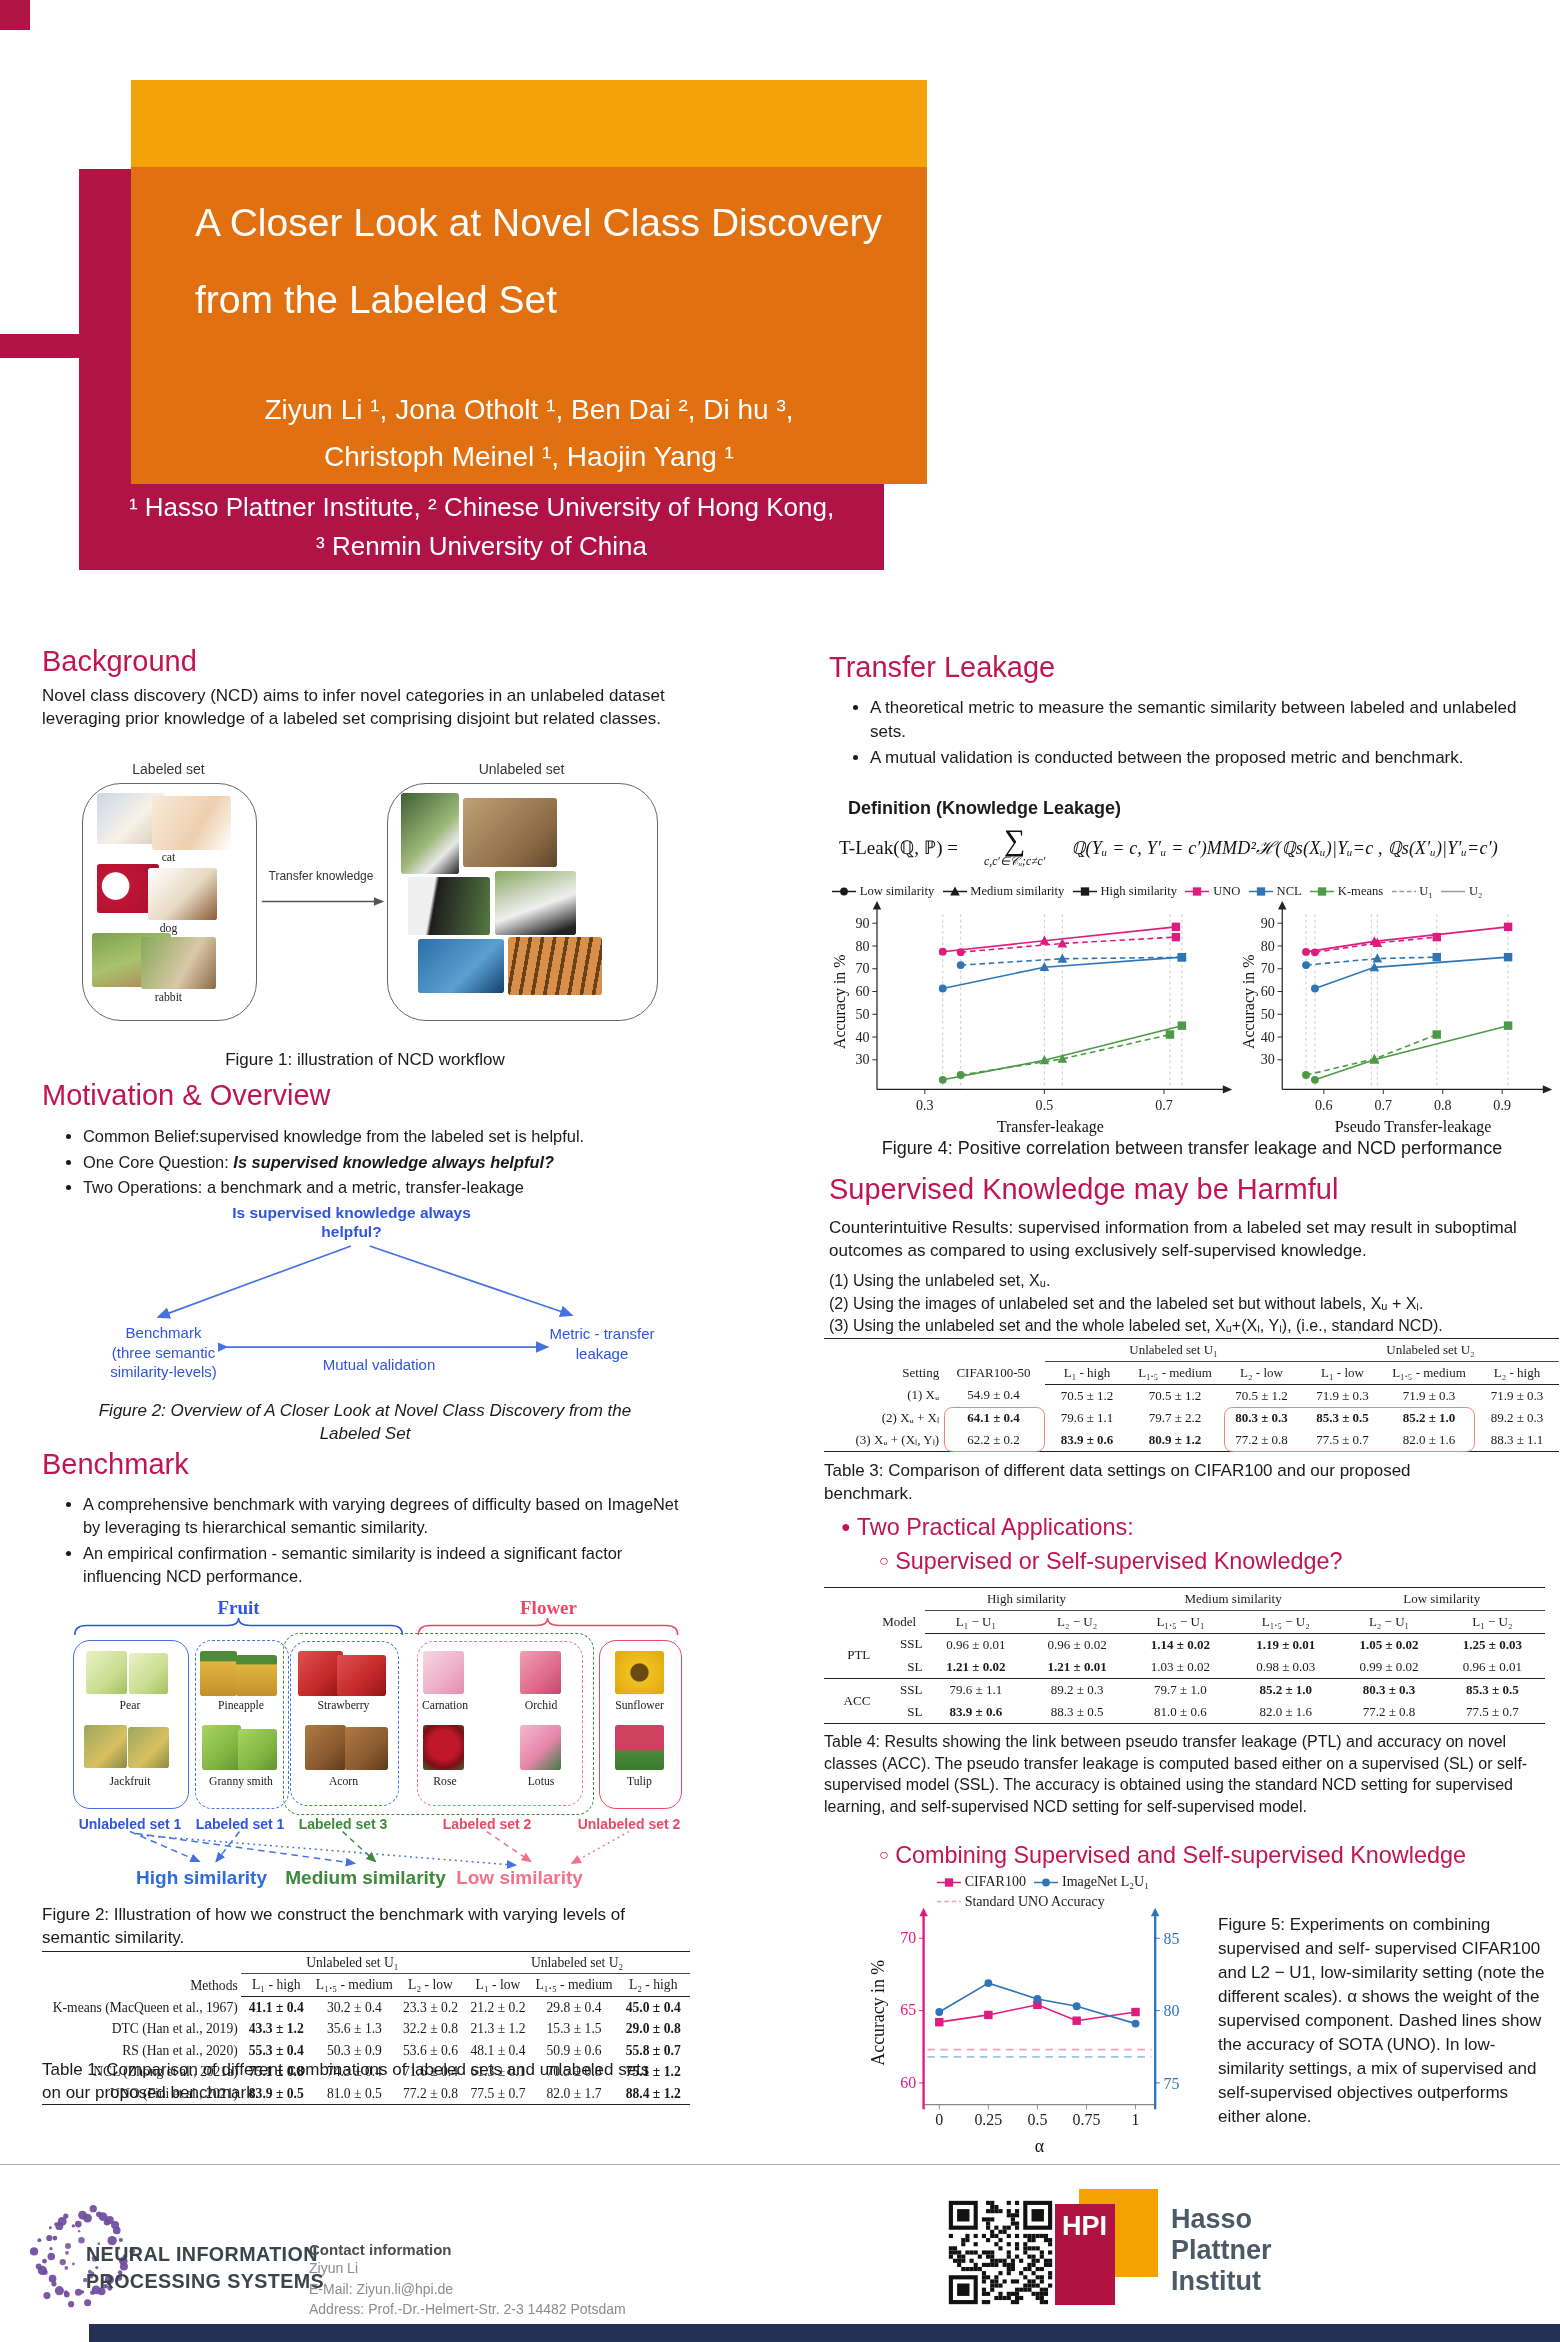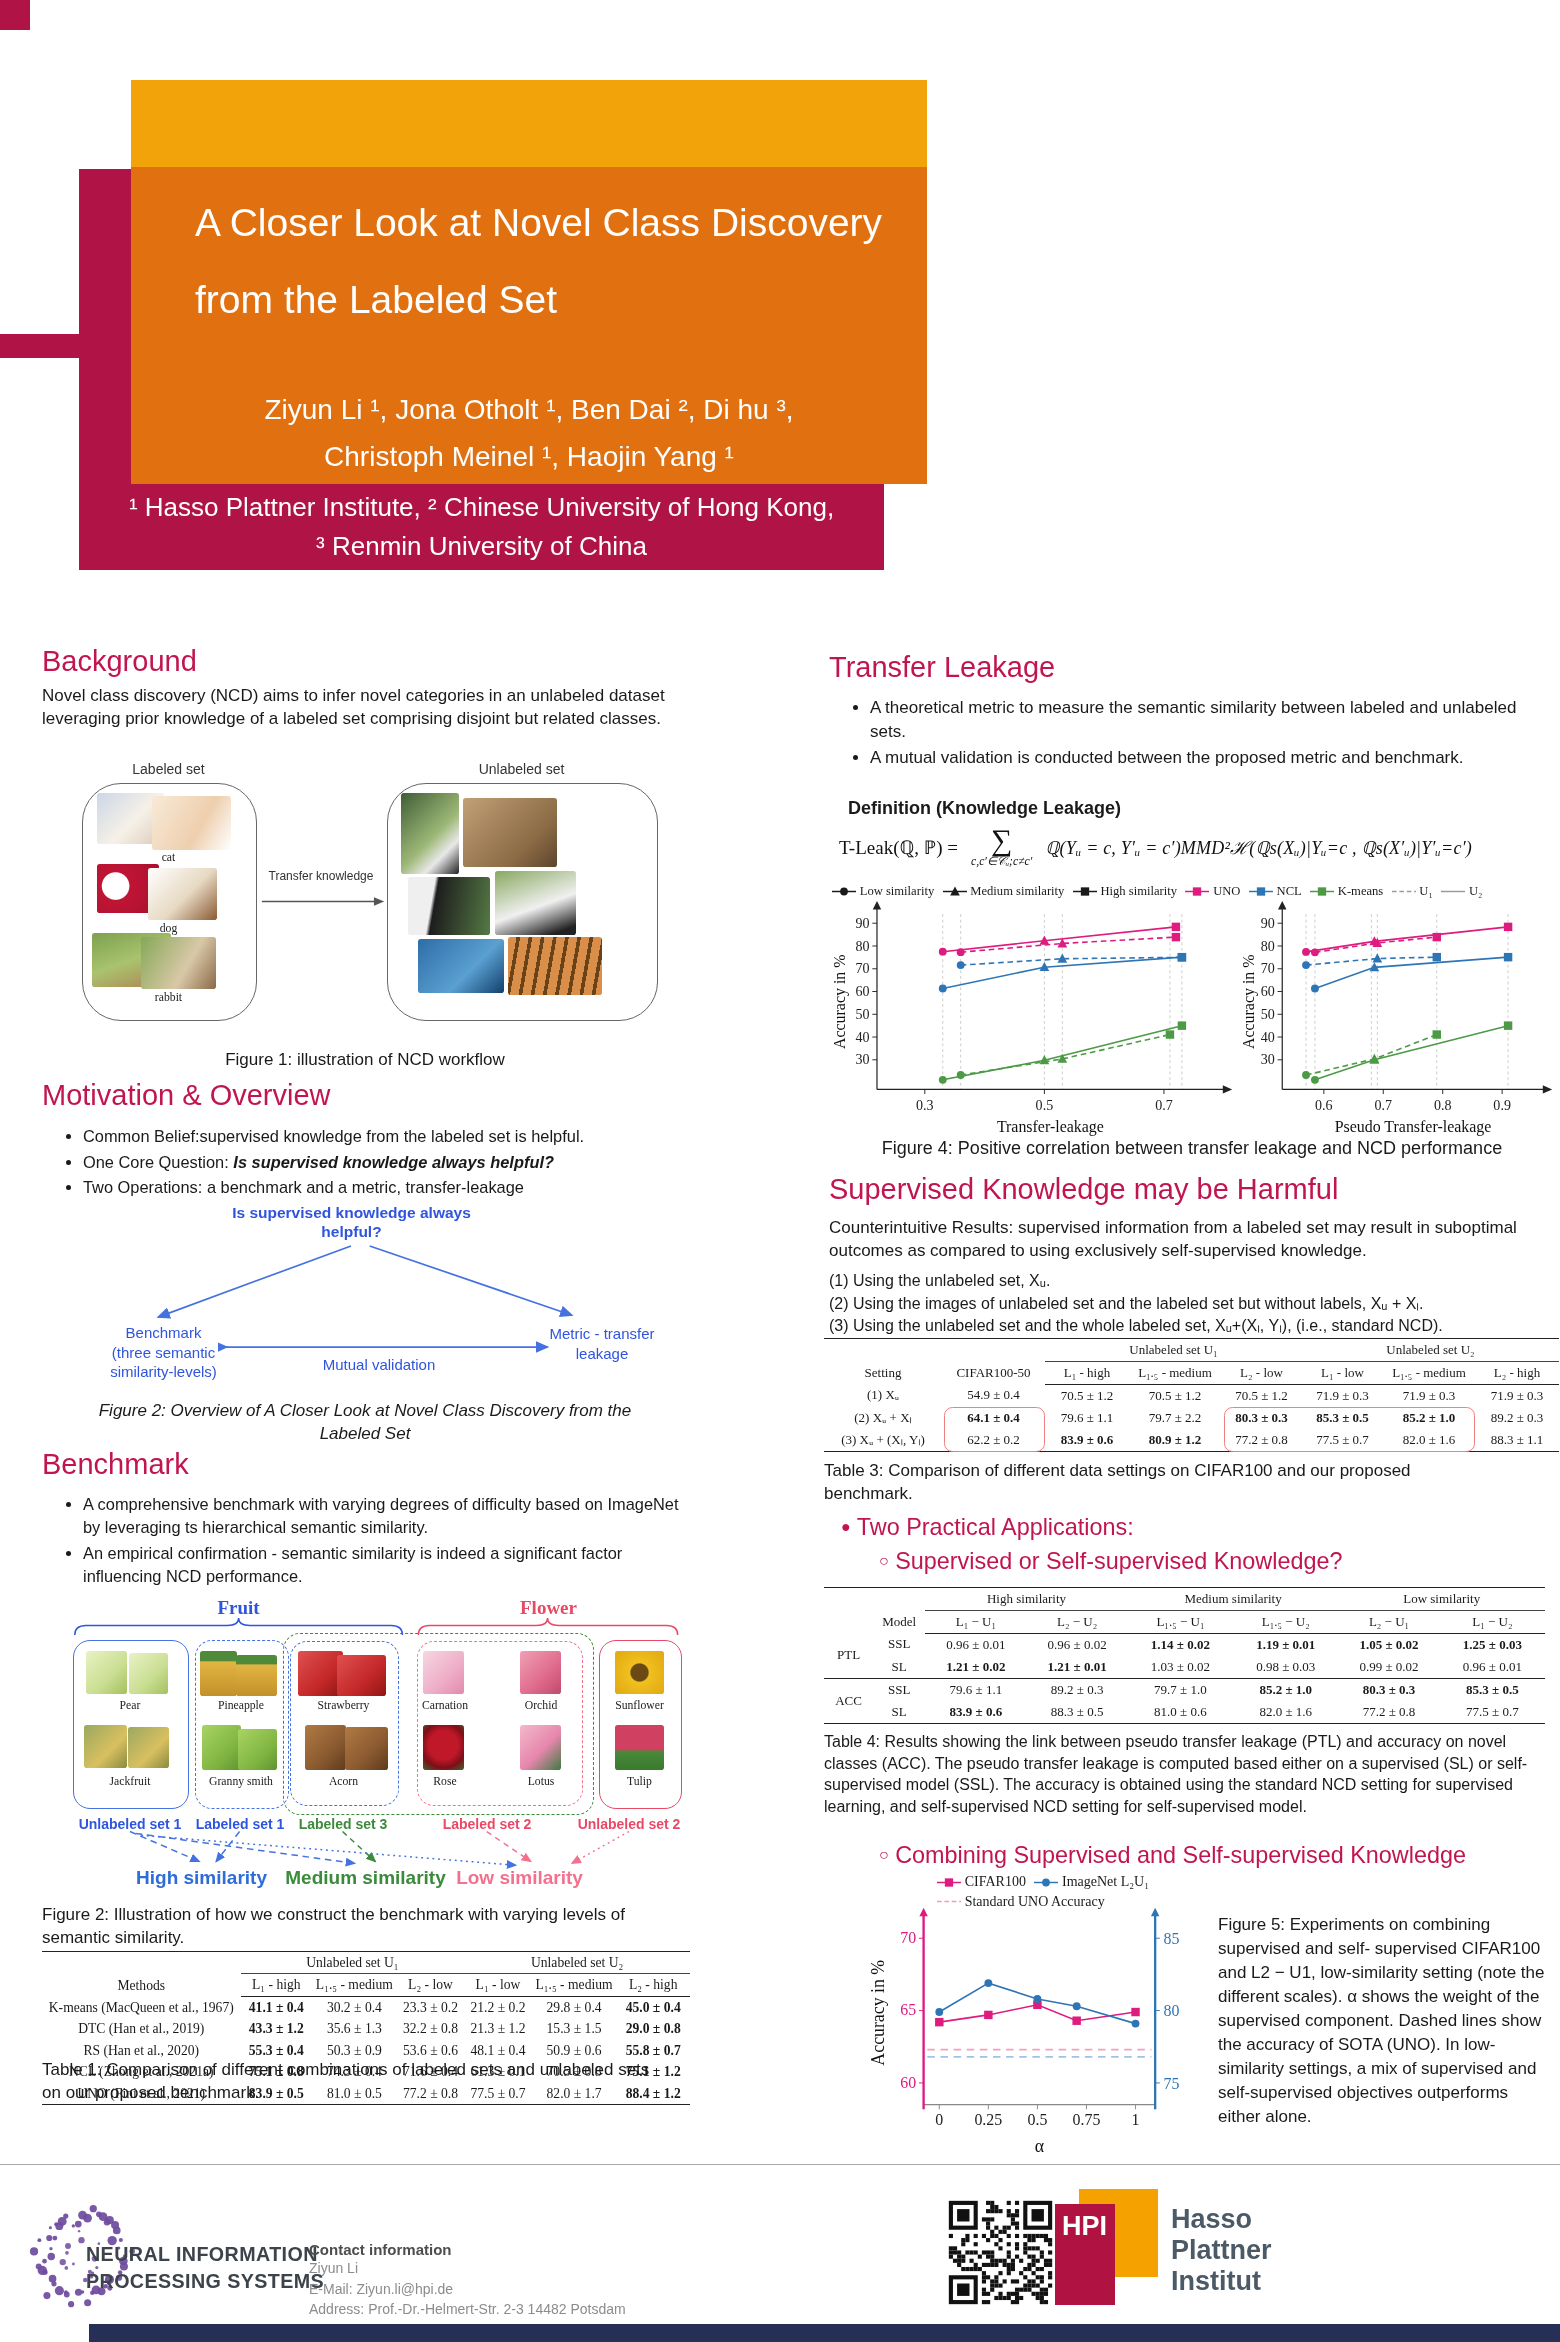--- a/index.html
+++ b/index.html
@@ -32,27 +32,27 @@
   .setlbl{position:absolute;font-size:14px;font-weight:bold;text-align:center;}
   .simlbl{position:absolute;font-size:19px;font-weight:bold;text-align:center;}
   .grpbox{position:absolute;border-radius:17px;}
   
   .ptable{border-collapse:collapse;font-family:"Liberation Serif",serif;width:100%;
           border-top:1.9px solid #222;border-bottom:1.9px solid #222;table-layout:fixed;}
   .ptable th,.ptable td{padding:0.9px 2.8px;text-align:center;font-weight:normal;white-space:nowrap;overflow:hidden;}
   .ptable thead th{vertical-align:bottom;}
   .ptable thead tr:last-child th{border-bottom:1.1px solid #222;}
   .ptable thead tr:first-child th.grp{border-bottom:0.9px solid #444;}
-  .ptable .lab{text-align:center;}
+  .ptable .lab{text-align:right;}
   .ptable tr.sep td{border-top:1.1px solid #222;}
   .t15 .ptable{font-size:13.6px;line-height:1.45;}
   .t14 .ptable{font-size:13px;line-height:1.55;}
   .redbox{position:absolute;border:1.9px solid #F08080;border-radius:8.4px;}
   
-  .formula{display:flex;align-items:center;gap:13px;font-family:"Liberation Serif",serif;color:#111;}
+  .formula{display:flex;align-items:center;gap:26px;font-family:"Liberation Serif",serif;color:#111;}
   .f-lhs{font-size:19px;}
   .f-sumwrap{display:flex;flex-direction:column;align-items:center;}
   .f-sum{font-size:30px;line-height:28px;}
   .f-sub{font-size:11.7px;font-style:italic;}
   .f-rhs{font-size:18px;font-style:italic;letter-spacing:0.2px;}
   
   .lgrow{display:flex;align-items:center;font-family:"Liberation Serif",serif;font-size:12.6px;white-space:nowrap;}
   .lg-item{display:inline-flex;align-items:center;margin-right:8.4px;}
   .lg-item svg{margin-right:3.7px;}
   svg text.tick{font-family:"Liberation Serif",serif;font-size:15px;fill:#222;}

